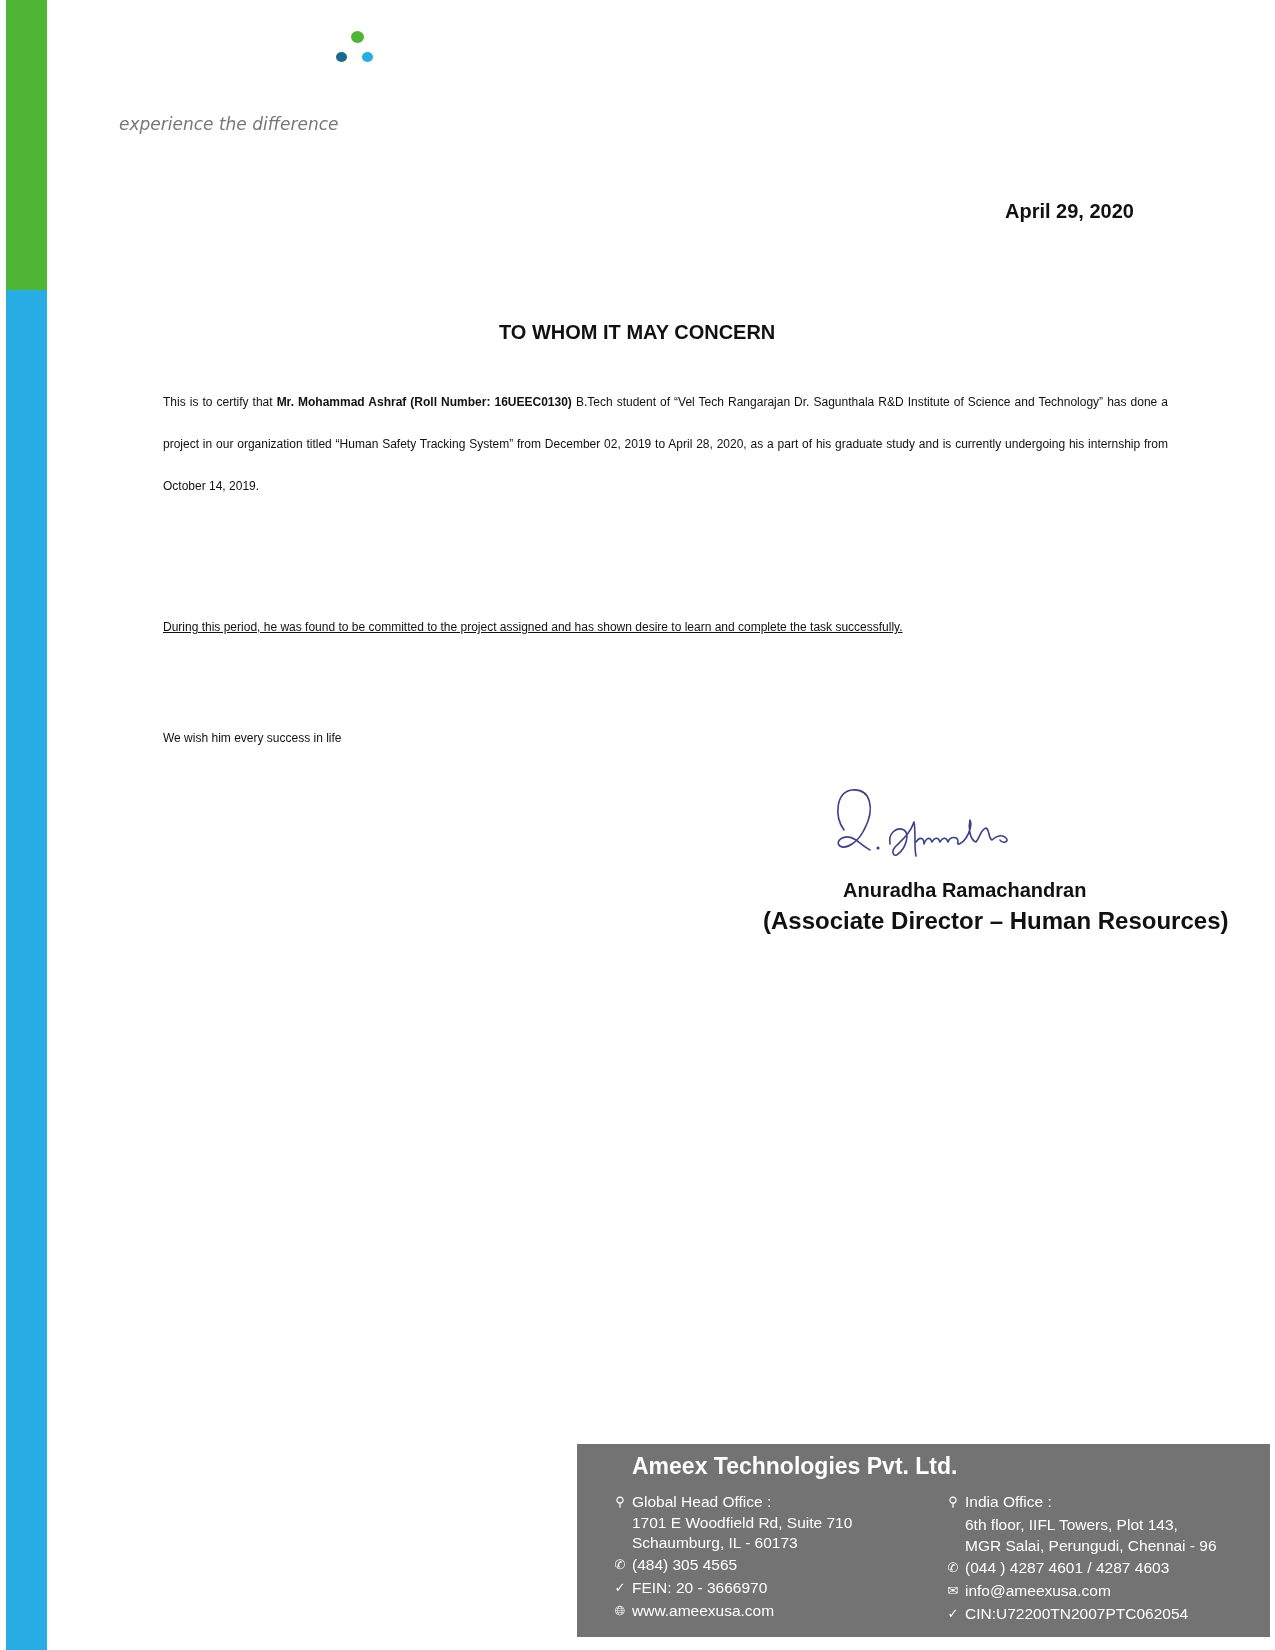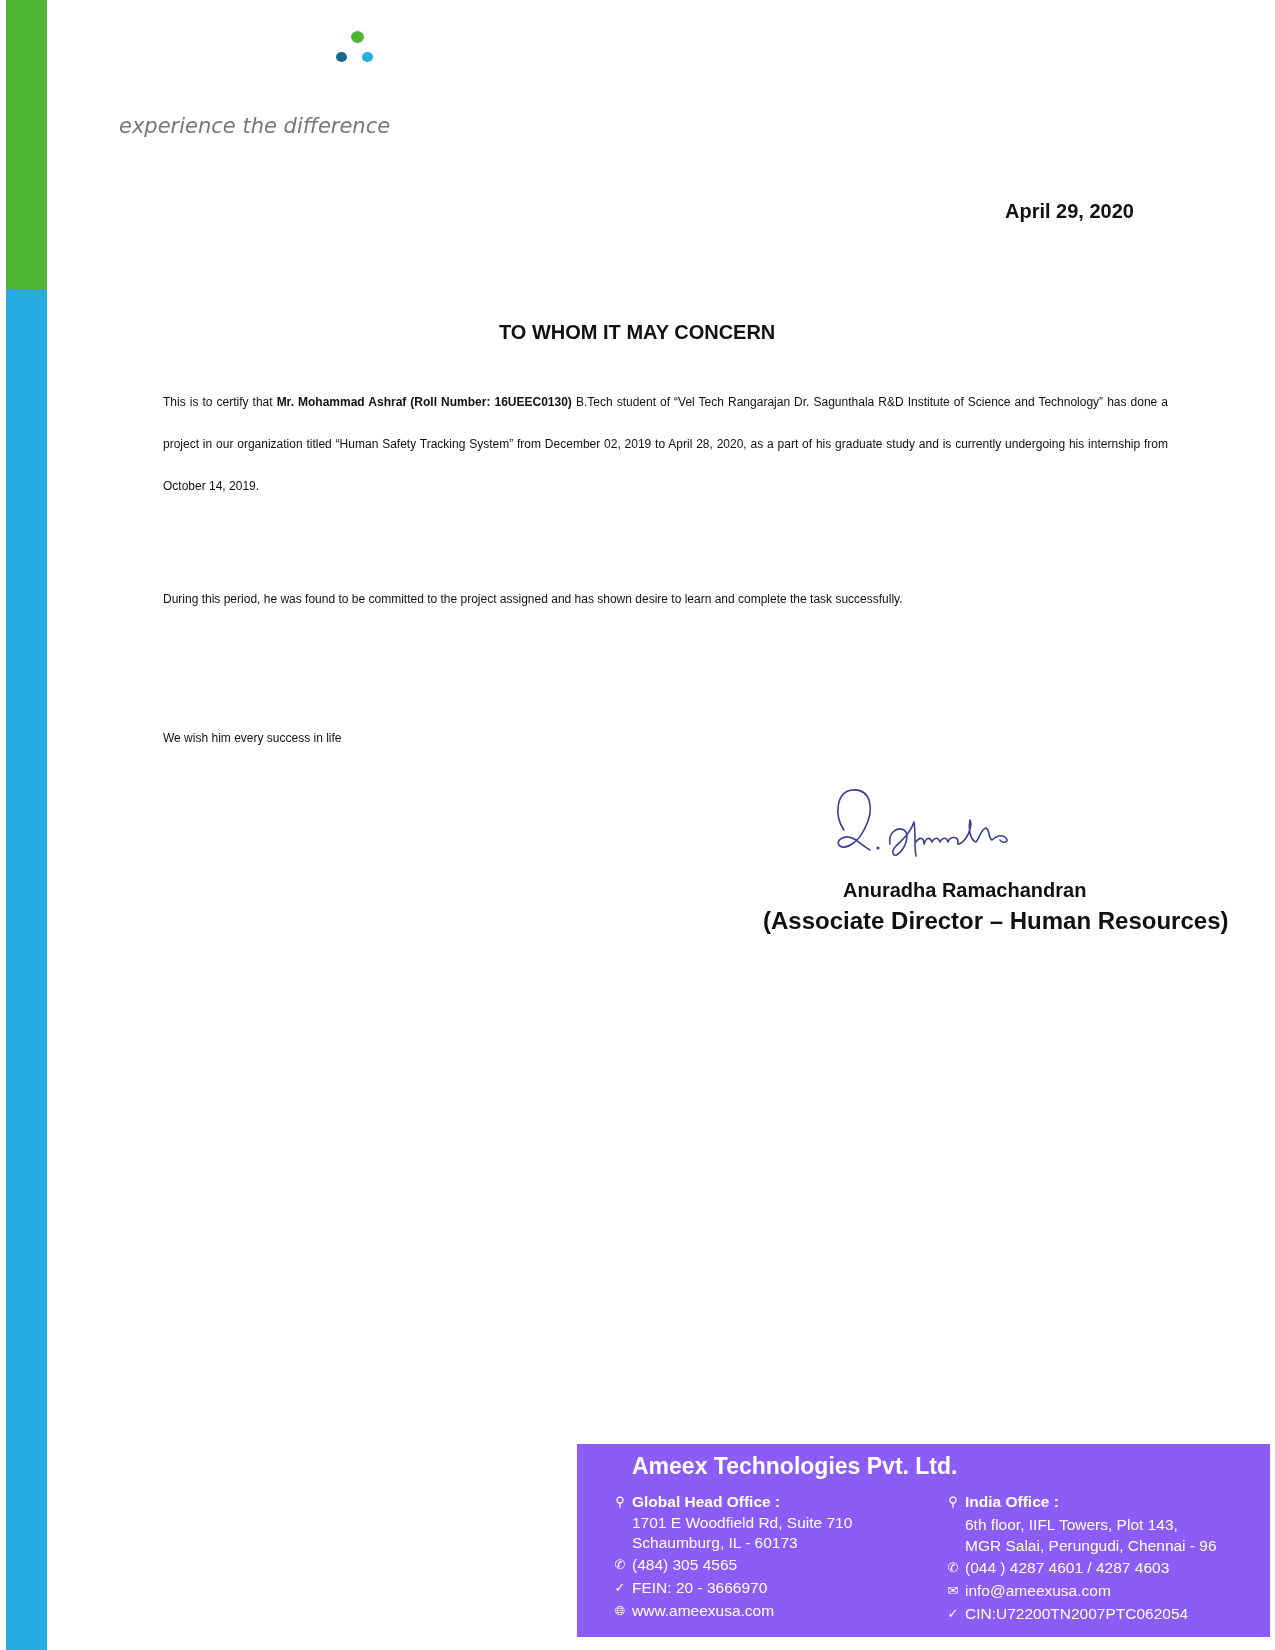--- a/index.html
+++ b/index.html
@@ -12,62 +12,62 @@
     .bar-blue  { position: absolute; left: 6px; top: 290px; width: 41px; height: 1360px; background: #27ade3; }
 
     .logo { position: absolute; left: 62px; top: 30px; width: 330px; height: 110px; }
     .logo-word {
       position: absolute; left: 18px; top: 2px; font-family: "DejaVu Sans", sans-serif;
       font-weight: bold; font-size: 76px; letter-spacing: -4px; color: #27ade3; line-height: 1;
     }
     .logo-word .g { color: #4fb535; }
     .logo-tag {
       position: absolute; left: 57px; top: 84px; font-family: "DejaVu Sans", sans-serif;
-      font-style: italic; font-size: 21px; color: #777777; white-space: nowrap;
+      font-style: italic; font-size: 17px; color: #777777; white-space: nowrap;
     }
     .dot { position: absolute; border-radius: 50%; }
     .dot1 { left: 289px; top: 1px; width: 13px; height: 12px; background: #4fb535; }
     .dot2 { left: 274px; top: 22px; width: 11px; height: 10px; background: #1a6a8f; }
     .dot3 { left: 300px; top: 22px; width: 11px; height: 10px; background: #27ade3; }
 
     .date {
       position: absolute; left: 993px; top: 200px; font-weight: bold; font-size: 20px; white-space: nowrap; margin-left: 12px;
     }
     .heading {
       position: absolute; left: 463px; top: 321px; font-weight: bold; font-size: 20px; white-space: nowrap; margin-left: 36px;
     }
     .para {
       position: absolute; left: 163px; width: 1005px; font-size: 12px; line-height: 42px;
       text-align: justify; text-align-last: left;
     }
     .p1 { top: 381px; }
-    .p2 { top: 578px; }
+    .p2 { top: 606px; text-decoration: underline; }
     .p3 { top: 717px; }
     .para b { font-weight: bold; }
 
     .signature { position: absolute; left: 830px; top: 786px; width: 240px; height: 84px; }
     .sig-name {
       position: absolute; left: 843px; top: 879px; font-weight: bold; font-size: 20px; white-space: nowrap;
     }
     .sig-title {
       position: absolute; left: 763px; top: 907px; font-weight: bold; font-size: 24px; white-space: nowrap;
     }
 
     .footer {
-      position: absolute; left: 577px; top: 1444px; width: 693px; height: 193px; background: #8b5cf6; color: #ffffff;
+      position: absolute; left: 577px; top: 1444px; width: 693px; height: 193px; background: #737373; color: #ffffff;
       font-family: "Liberation Sans", sans-serif;
     }
     .f-title { position: absolute; left: 55px; top: 9px; font-size: 23px; font-weight: bold; white-space: nowrap; }
     .f-col { position: absolute; top: 46px; font-size: 15.5px; line-height: 20px; }
     .f-col.left { left: 35px; }
     .f-col.right { left: 368px; }
     .f-row { position: relative; padding-left: 20px; white-space: nowrap; height: 20px; }
     .f-row.tall { height: 23px; line-height: 23px; }
     .f-row .ic { position: absolute; left: 0; top: 0; width: 16px; text-align: center; font-size: 13px; }
-    .f-row b { font-weight: bold; text-align: center; }
+    .f-row b { font-weight: normal; text-align: center; }
   </style>
 </head>
 <body>
 
 <div class="bar-green"></div>
 <div class="bar-blue"></div>
 
 <div class="logo">
   <span class="dot dot1"></span>
   <span class="dot dot2"></span>

